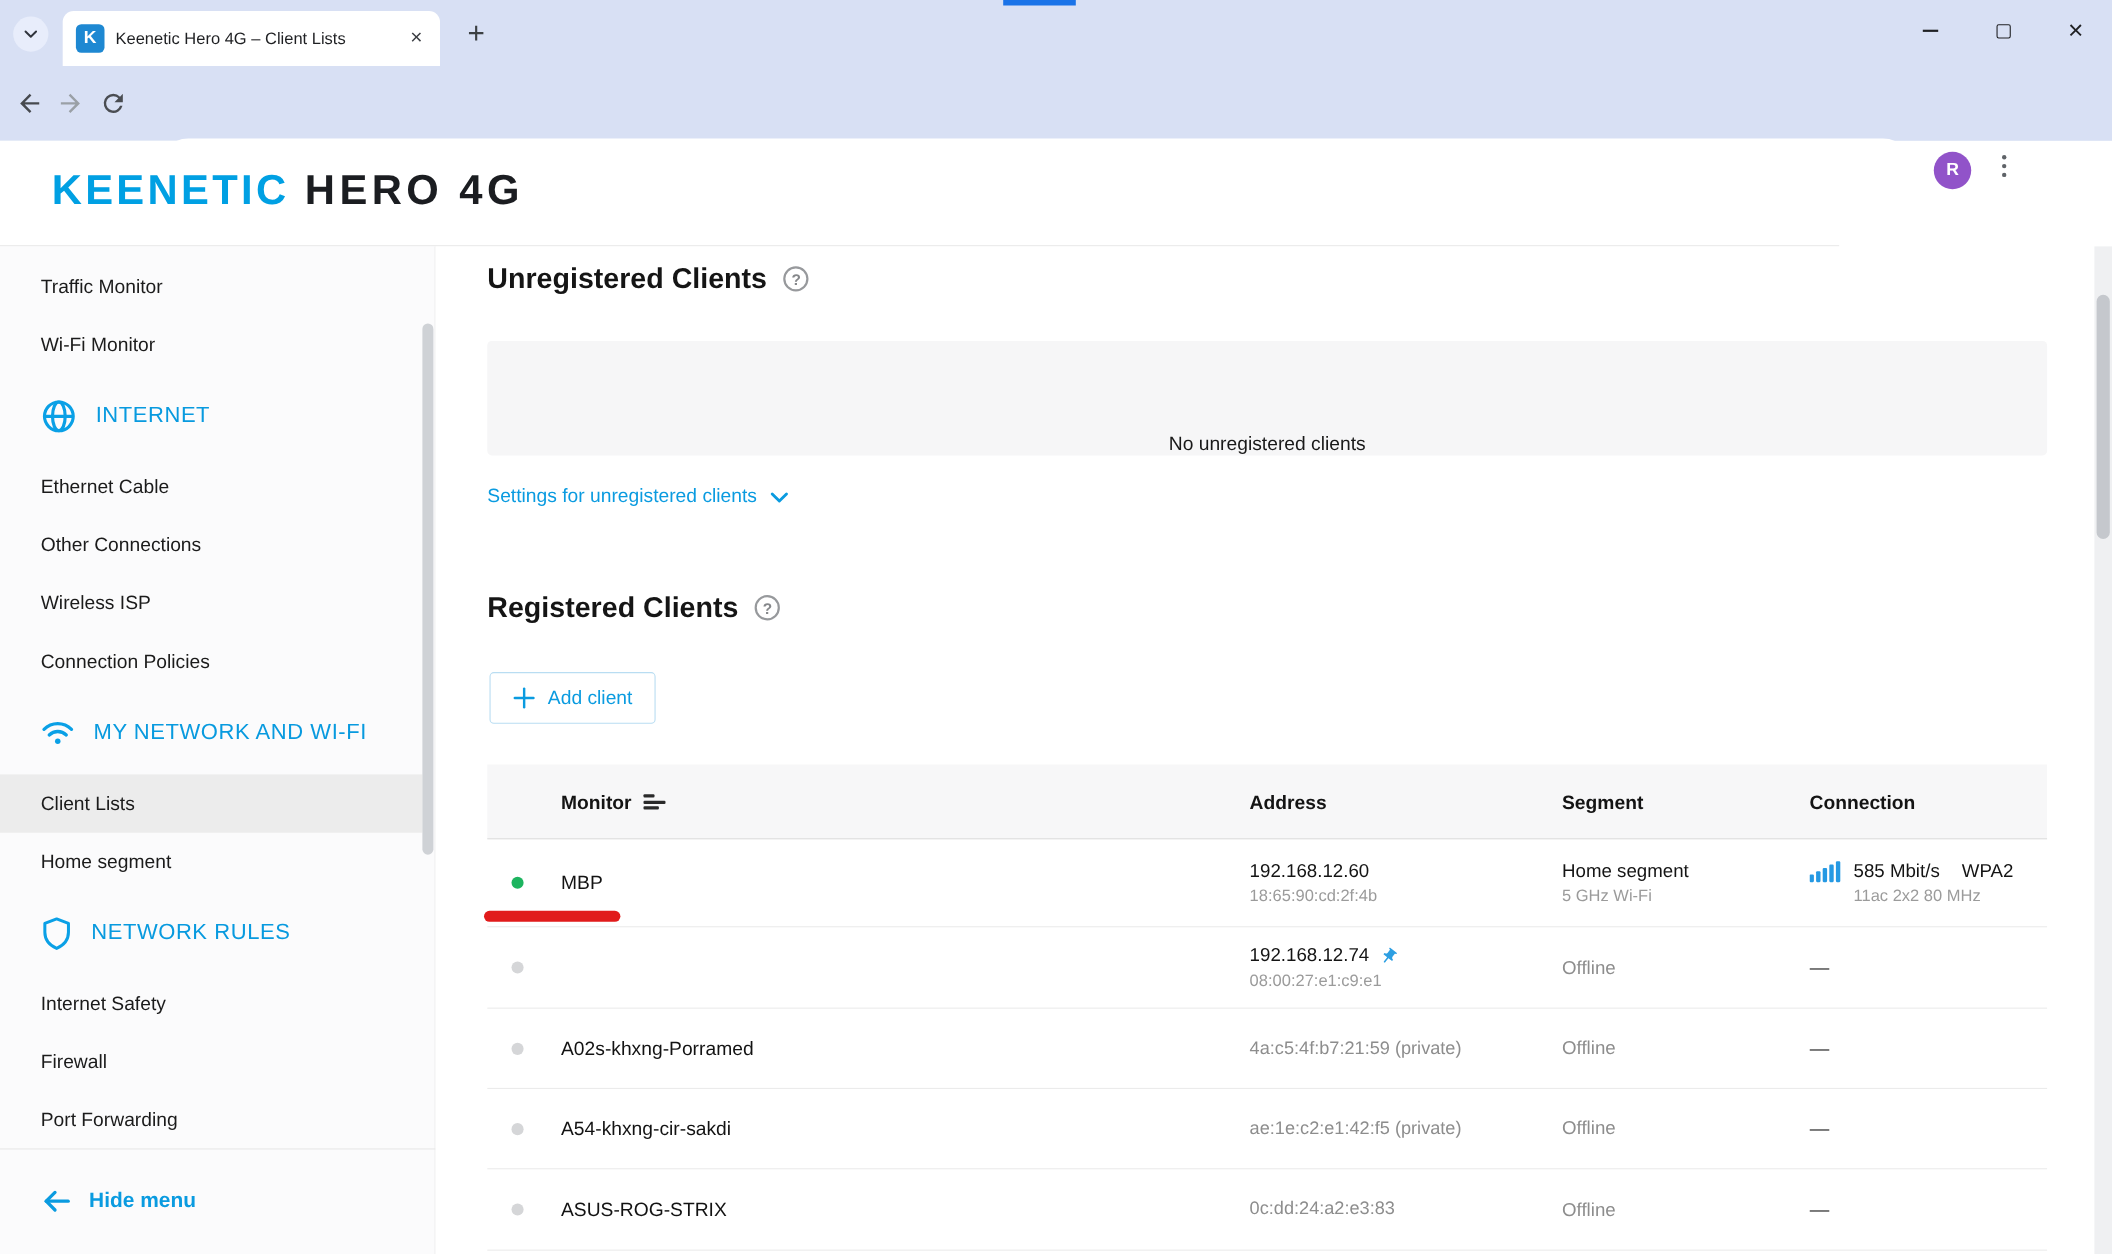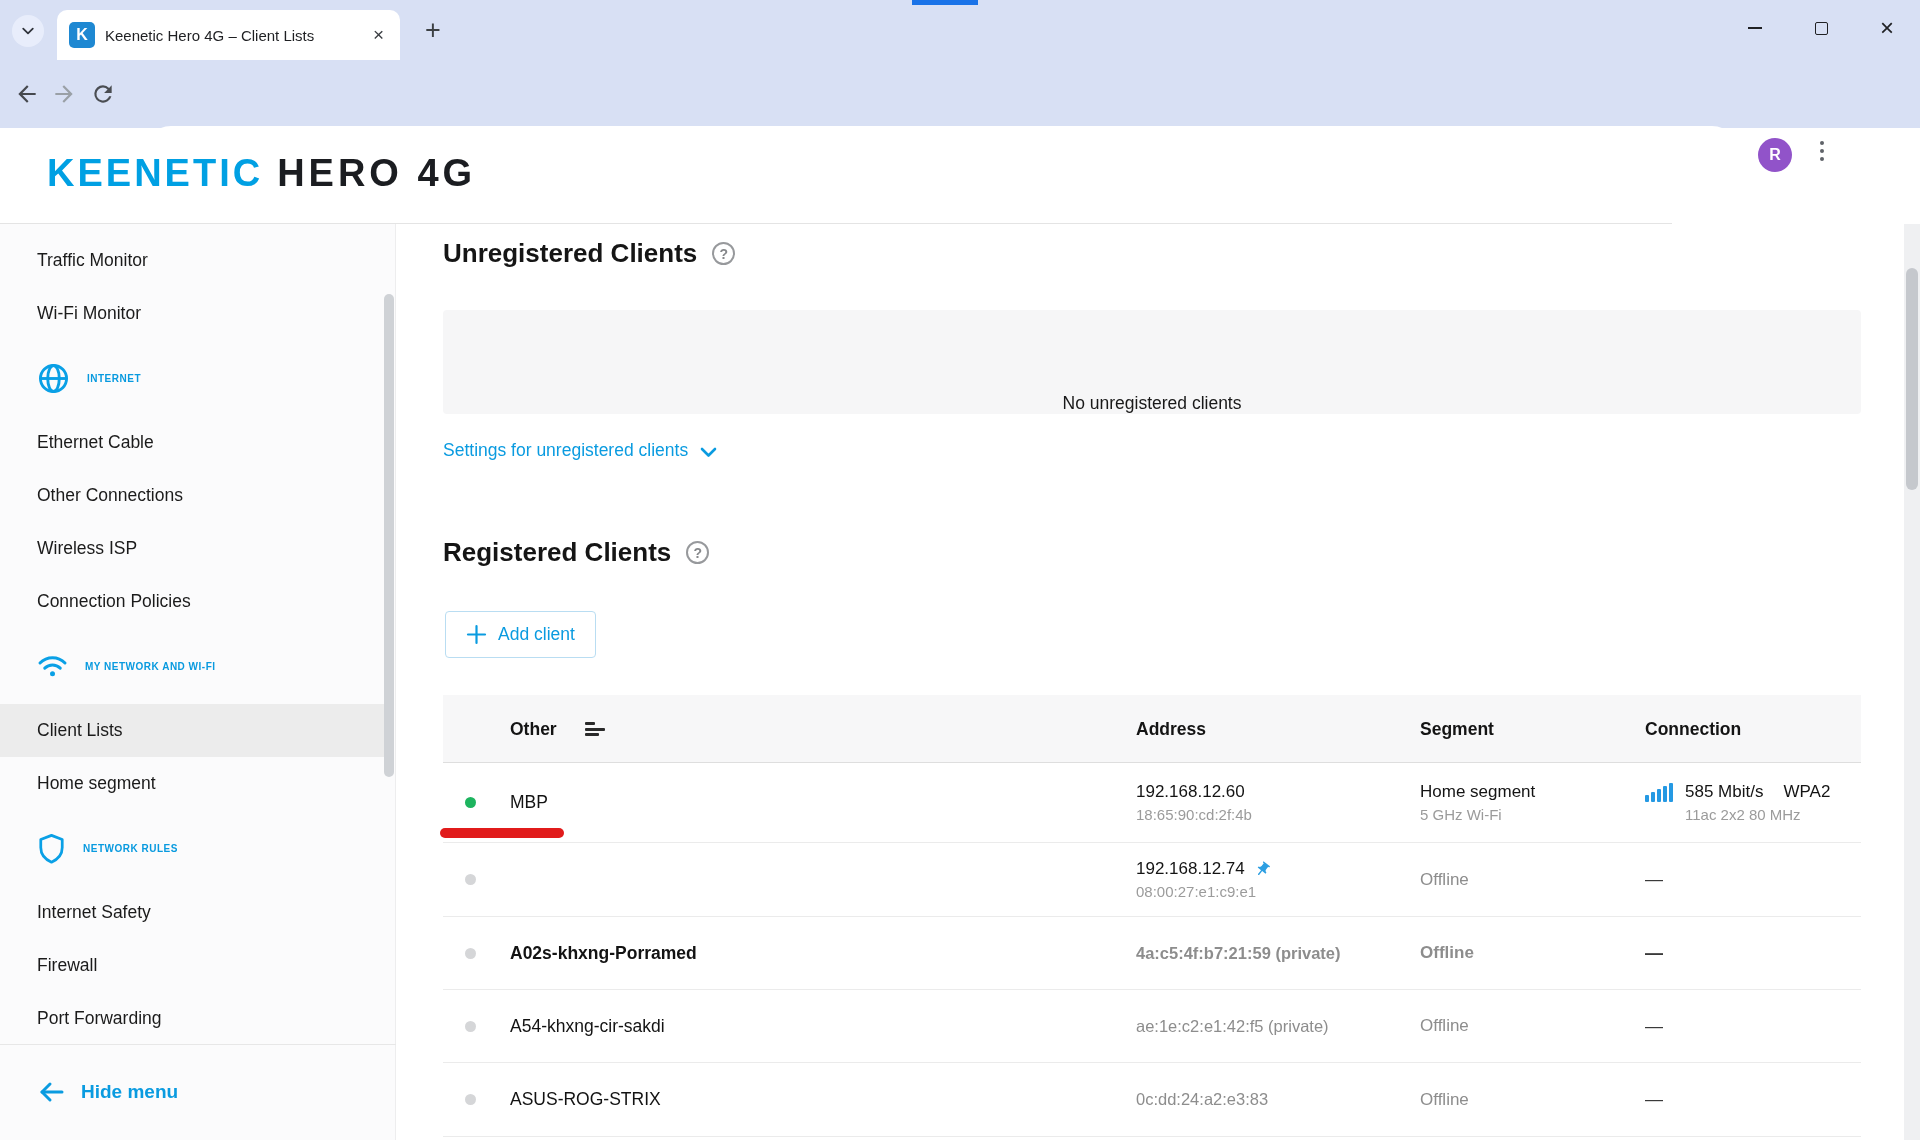--- a/index.html
+++ b/index.html
@@ -53,21 +53,21 @@
 
   
   .page { position:absolute; left:0; top:224px; width:1920px; height:916px; display:flex; }
 
   .sidebar { position:relative; width:396px; height:916px; background:#fbfbfc;
              border-right:1px solid #ededee; padding-top:10px; flex:none; }
   .side-item { height:53px; display:flex; align-items:center; padding-left:37px; width:384px;
                font-size:17.5px; color:#1b1b1b; cursor:pointer; }
   .side-item.selected { background:#ececec; }
   .side-section { height:76px; display:flex; align-items:center; padding-left:37px; width:384px; gap:17px; }
-  .side-section .sec-label { font-size:10px; font-weight:bold; color:#089adf; letter-spacing:.5px; }
+  .side-section .sec-label { font-size:20px; font-weight:normal; color:#089adf; letter-spacing:.5px; }
   .side-scroll-thumb { position:absolute; left:384px; top:70px; width:10px; height:483px;
                        background:#cfd2d6; border-radius:5px; }
   .side-divider { position:absolute; left:0; top:820px; width:396px; border-top:1px solid #e7e7e7; }
   .hide-menu { position:absolute; left:37px; top:844px; height:48px; display:flex; align-items:center; gap:17px; }
   .hide-menu span { font-size:19px; font-weight:bold; color:#0a9be0; }
 
   .content { position:relative; flex:1; background:#fff; }
   .h1 { position:absolute; left:47px; font-size:26px; font-weight:bold; color:#151515;
         display:flex; align-items:center; gap:15px; }
   .help-ico { width:23px; height:23px; border:2px solid #97999c; border-radius:50%;
@@ -282,21 +282,21 @@
       <div class="add-client">
         <svg width="21" height="21" viewBox="0 0 21 21">
             <line x1="10.5" y1="2" x2="10.5" y2="19" stroke="#0a9be0" stroke-width="2.2" stroke-linecap="round"></line>
             <line x1="2" y1="10.5" x2="19" y2="10.5" stroke="#0a9be0" stroke-width="2.2" stroke-linecap="round"></line>
           </svg>
         <span>Add client</span>
       </div>
 
       <div class="table">
         <div class="thead">
-          <div class="th th-client">Other</div>
+          <div class="th th-client">Monitor</div>
           <div class="sort-ico">
               <i style="width:10px"></i>
               <i style="width:20px"></i>
               <i style="width:14px"></i>
             </div>
           <div class="th th-address">Address</div>
           <div class="th th-segment">Segment</div>
           <div class="th th-connection">Connection</div>
         </div>
         <div id="table-body">
@@ -342,21 +342,21 @@
                 </div>
                 <div class="l2">08:00:27:e1:c9:e1</div>
               </div>
               <div class="cell c-segment">
                 <div class="gray-only" style="font-size: 17px;">Offline</div>
               </div>
               <div class="cell c-conn">
                 <span class="dash">—</span>
               </div>
             </div>
-            <div class="table-row" style="height: 73px; font-weight: bold;">
+            <div class="table-row" style="height: 73px;">
               <span class="dot dot-gray"></span>
               <div class="cell c-name">A02s-khxng-Porramed</div>
               <div class="cell c-address">
                 <div class="gray-only">4a:c5:4f:b7:21:59 (private)</div>
               </div>
               <div class="cell c-segment">
                 <div class="gray-only" style="font-size: 17px;">Offline</div>
               </div>
               <div class="cell c-conn">
                 <span class="dash">—</span>

